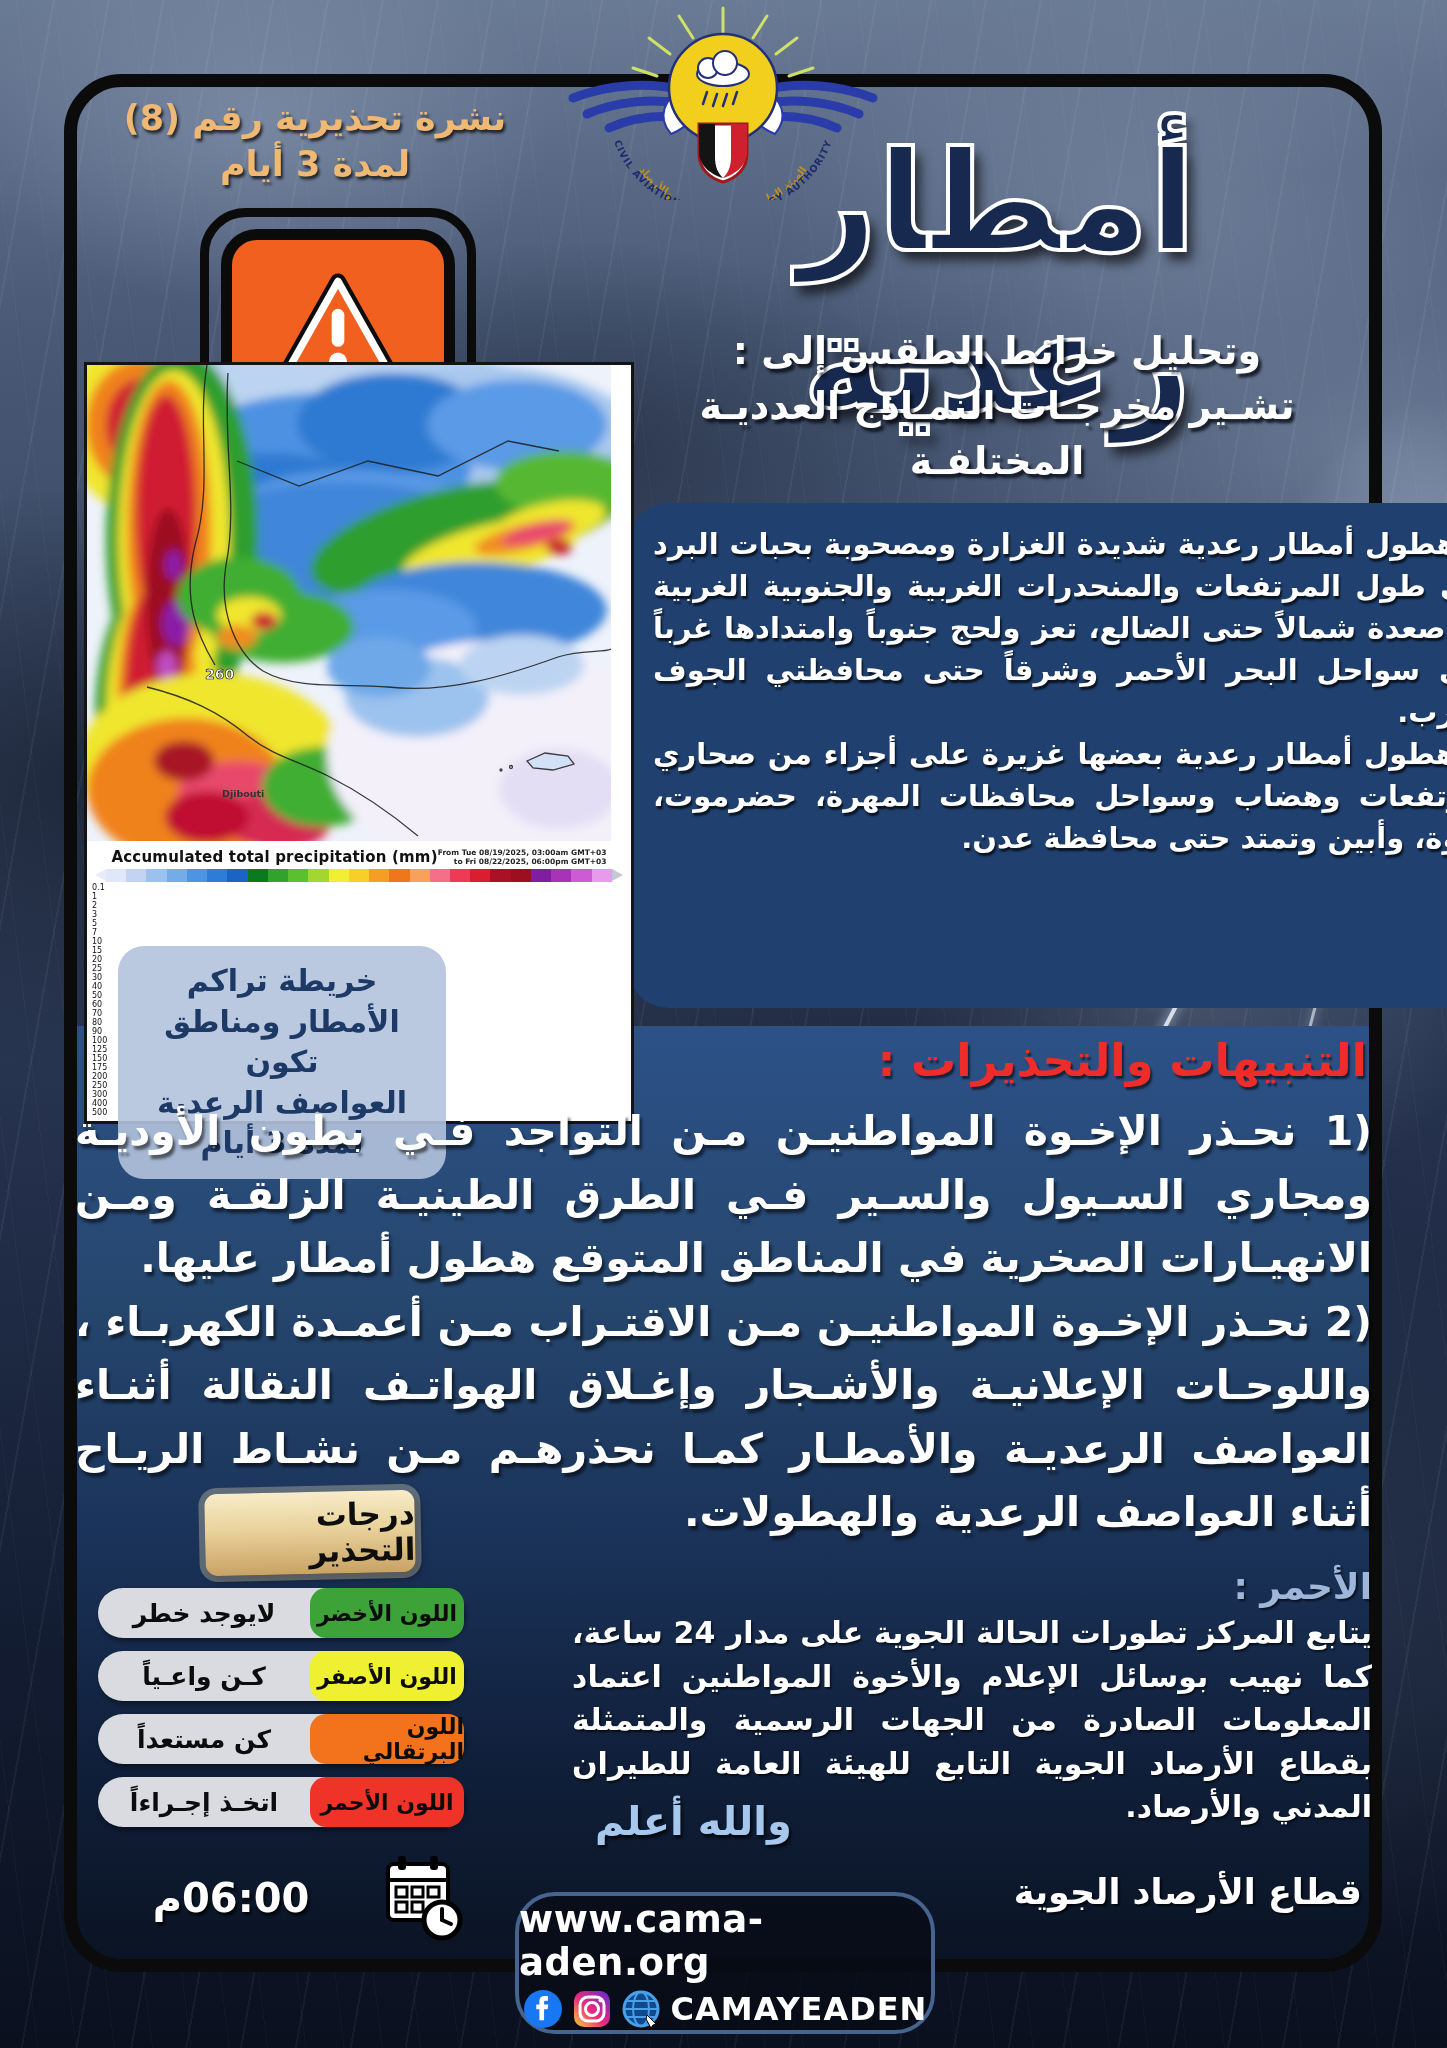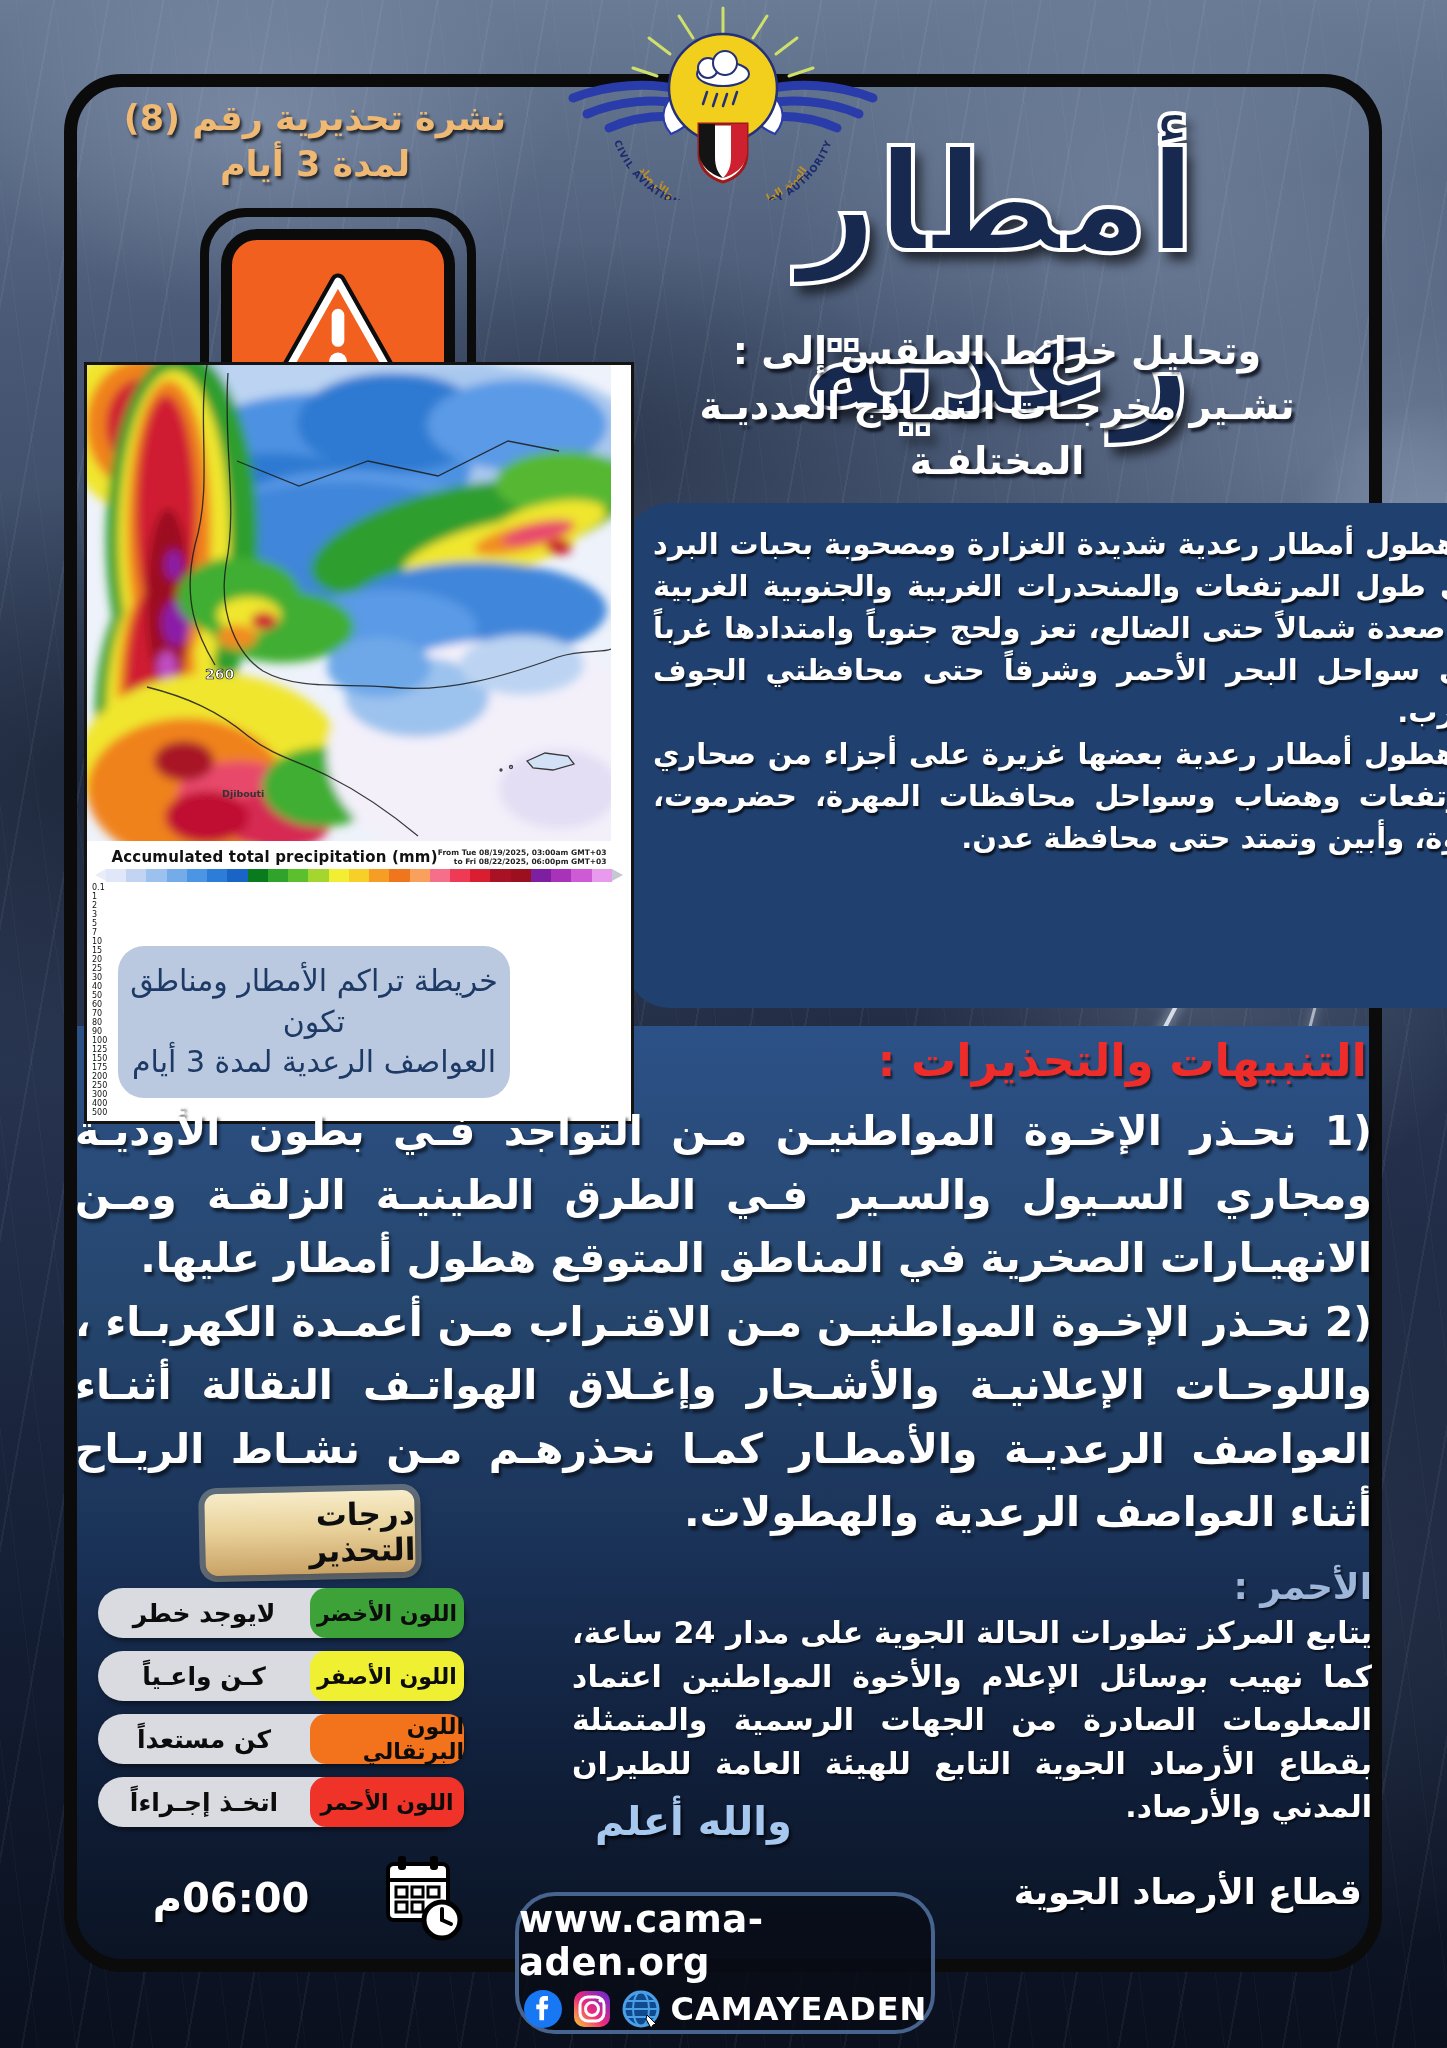--- a/index.html
+++ b/index.html
@@ -59,23 +59,23 @@
   .legend-title{font-size:15px;font-weight:bold;color:#111;letter-spacing:.2px;}
   .legend-period{font-size:7.5px;color:#222;text-align:right;line-height:1.25;font-weight:bold;}
   .legend-bar{display:flex;height:13px;margin-top:2px;align-items:stretch;}
   .legend-bar .seg{flex:1;}
   .arrow-l{width:0;height:0;border-top:6.5px solid transparent;border-bottom:6.5px solid transparent;
            border-right:11px solid #e8edf9;}
   .arrow-r{width:0;height:0;border-top:6.5px solid transparent;border-bottom:6.5px solid transparent;
            border-left:11px solid #c3c8d2;}
   .legend-ticks{display:flex;margin-top:1px;flex-direction:column;}
   .legend-ticks span{flex:1;font-size:8px;color:#111;text-align:left;transform:translateX(-3px);}
-  .caption{position:absolute;left:118px;top:946px;width:392px;z-index:4;box-sizing:border-box;
+  .caption{position:absolute;left:118px;top:946px;width:328px;z-index:4;box-sizing:border-box;
            background:rgba(178,195,219,.9);border-radius:26px;padding:15px 10px;text-align:center;
-           direction:rtl;color:#1d3a66;font-size:30px;font-weight:normal;line-height:1.35;}
+           direction:rtl;color:#1d3a66;font-size:30px;font-weight:bold;line-height:1.35;}
   
   .warn-heading{position:absolute;right:80px;top:1034px;z-index:4;direction:rtl;
                 color:#ee2d2a;font-size:45px;font-weight:bold;text-shadow:2px 3px 2px rgba(0,0,0,.55);}
   .warnings{position:absolute;left:75px;right:75px;top:1100px;z-index:4;direction:rtl;
             color:#fff;font-size:41px;font-weight:bold;line-height:1.55;text-align:justify;
             text-shadow:2.5px 3.5px 3px rgba(0,0,0,.55);}
   .warnings p{margin:0;}
   .gold-badge{position:absolute;left:205px;top:1492px;width:210px;height:82px;z-index:4;
               background:linear-gradient(180deg,#f7ecc9 0%,#e9d29b 45%,#c9a265 100%);
               border-radius:12px;transform:rotate(-1.2deg);

